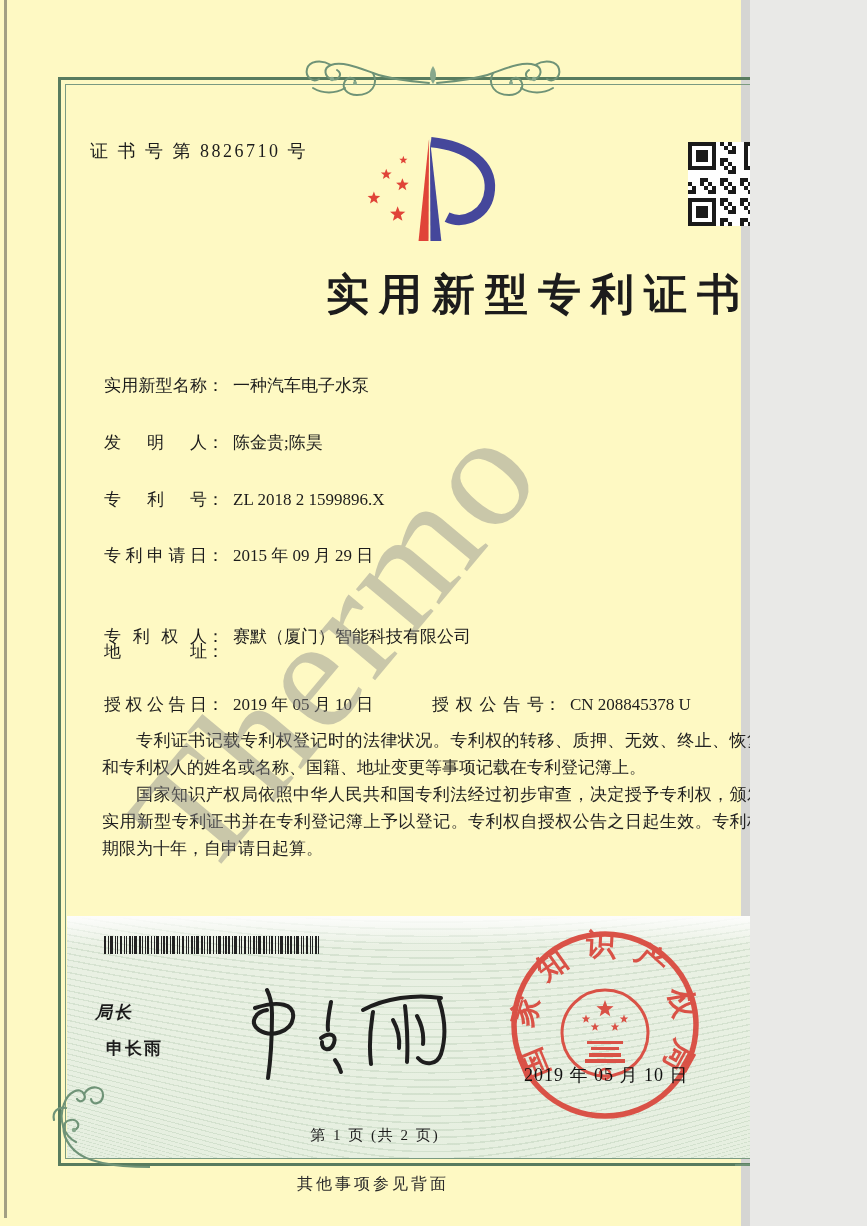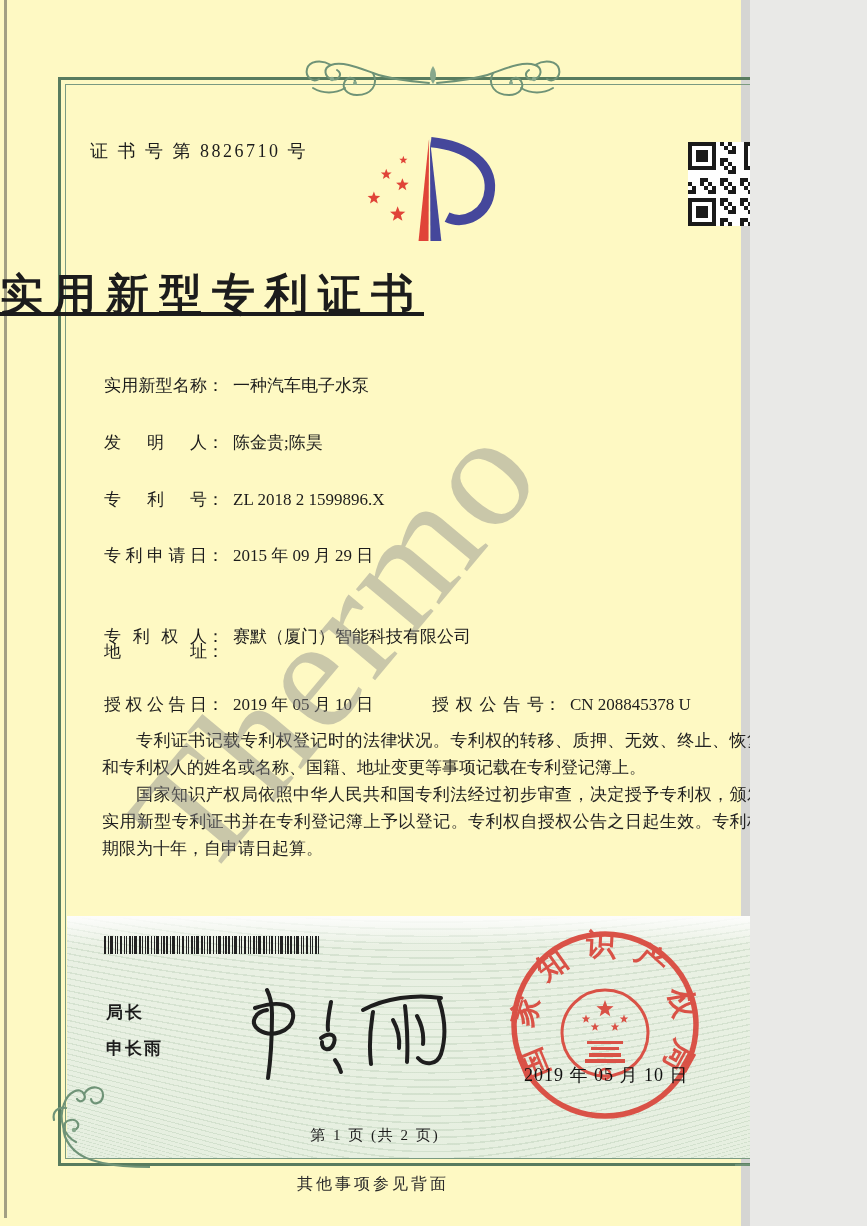--- a/index.html
+++ b/index.html
@@ -12,36 +12,36 @@
   
   .frame-outer{left:58px;top:77px;width:742px;height:1083px;border:3px solid #587c5f;}
   .frame-inner{left:65px;top:84px;width:732px;height:1073px;border:1px solid #7a9a81;}
   
   .green-band{left:67px;top:916px;width:729px;height:242px;background:
       repeating-radial-gradient(ellipse 140% 70% at 50% 130%, rgba(110,150,110,.16) 0 1.5px, rgba(0,0,0,0) 1.5px 7px),
       linear-gradient(#eaf1e4,#e6efe0);}
   .green-band::before{content:"";position:absolute;left:0;top:0;right:0;height:30px;
       background:linear-gradient(#fdfdfc,rgba(253,253,252,0));}
   .cert-no{left:90px;top:139px;font-size:18px;letter-spacing:2.5px;}
-  .title{left:0;right:0;top:266px;text-align:left;font-size:43px;font-weight:700;letter-spacing:10px;text-decoration:underline;}
+  .title{left:0;right:0;top:266px;text-align:right;font-size:43px;font-weight:700;letter-spacing:10px;}
   
   .frow{left:104px;width:662px;font-size:17px;line-height:24px;display:flex;align-items:center;}
   .lbl{display:inline-block;width:103px;flex:0 0 103px;text-align:justify;text-align-last:justify;}
   .colon{flex:0 0 auto;margin-right:9px;}
   .val{flex:1 1 auto;max-width:522px;}
   .r1{top:374px}.r2{top:431px}.r3{top:488px}.r4{top:544px}.r5{top:625px}.r6{top:640px}
   .grant-row{left:104px;top:693px;width:662px;font-size:17px;line-height:24px;}
   .grant-left{position:absolute;left:0;top:0;display:flex;}
   .grant-right{position:absolute;left:328px;top:0;display:flex;}
   .grant-right .lbl{width:112px;flex-basis:112px;}
   .body-text{left:102px;top:727px;width:662px;font-size:17px;line-height:27px;text-align:justify;color:#222;}
   .body-text p{margin:0;text-indent:2em;}
   .barcode{left:104px;top:936px;width:220px;height:18px;}
-  .director-title{left:106px;top:1001px;font-size:17px;font-weight:700;
-      font-family:"Liberation Sans","DejaVu Sans",sans-serif;letter-spacing:2px;}
+  .director-title{left:95px;top:1001px;font-size:17px;font-weight:700;
+      font-family:"Liberation Sans","DejaVu Sans",sans-serif;letter-spacing:2px;font-style:italic;}
   .director-name{left:106px;top:1037px;font-size:17px;font-weight:700;
       font-family:"Liberation Sans","DejaVu Sans",sans-serif;letter-spacing:2px;}
   .signature{left:235px;top:972px;}
   .seal{left:505px;top:925px;}
   .seal-date{left:524px;top:1063px;font-size:18px;letter-spacing:1px;color:#111;}
   .page-no{left:0;right:0;top:1126px;text-align:center;font-size:15px;letter-spacing:2px;}
   .back-note{left:0;right:4px;top:1174px;text-align:center;font-size:16px;letter-spacing:3px;color:#2a2a2a;}
   .watermark{left:335px;top:645px;transform:translate(-50%,-50%) rotate(-50deg);
       font-size:160px;color:rgba(138,138,138,.45);letter-spacing:4px;white-space:nowrap;z-index:6;
       font-family:"Liberation Serif","DejaVu Serif",serif;pointer-events:none;}

